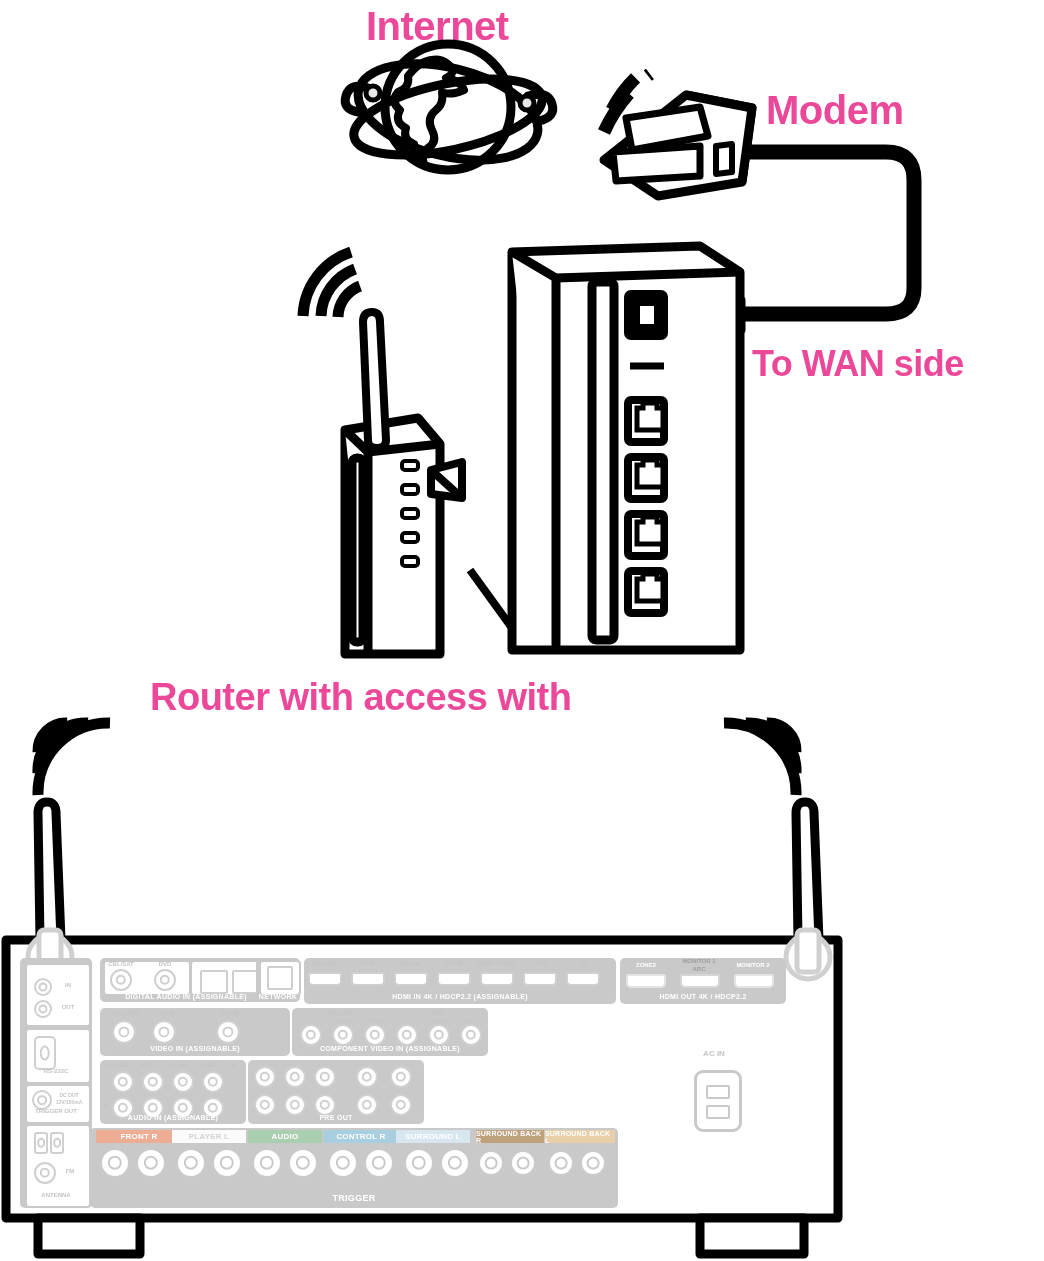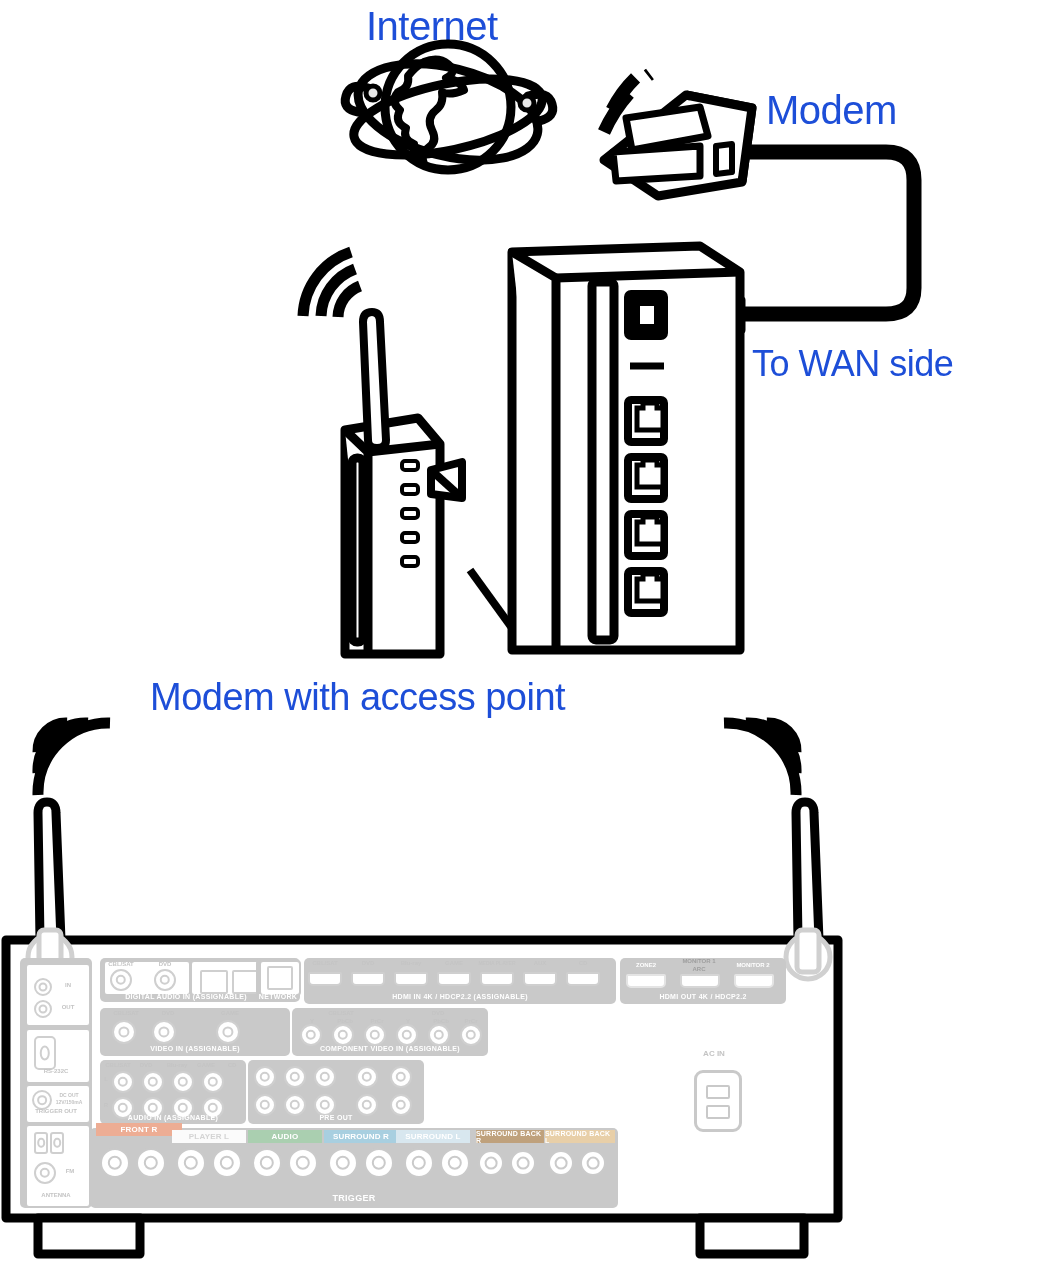--- a/index.html
+++ b/index.html
@@ -1,20 +1,20 @@
 <!DOCTYPE html>
 <html><head>
 <meta charset="utf-8">
 <style>
   html,body{margin:0;padding:0;background:#ffffff;}
   body{width:1044px;height:1261px;position:relative;overflow:hidden;
        font-family:"Liberation Sans", sans-serif;color:#000;}
 
   .stage{position:absolute;left:0;top:0;width:1044px;height:1261px;}
-  .lbl{position:absolute;white-space:nowrap;font-weight:400;color:#1d4ed8;}
+  .lbl{position:absolute;white-space:nowrap;font-weight:700;color:#ec4899;}
 
   
   #label-internet{left:366px;top:4px;font-size:40px;letter-spacing:-0.5px;}
   #label-modem{left:766px;top:88px;font-size:40px;letter-spacing:-0.5px;}
   #label-wan{left:752px;top:343px;font-size:36px;letter-spacing:-0.5px;}
   #label-router{left:150px;top:676px;font-size:38px;letter-spacing:-0.5px;}
 
   
   .svglayer{position:absolute;left:0;top:0;width:1044px;height:1261px;}
 
@@ -55,21 +55,21 @@
           border:2px solid #c9c9c9;background:#fff;}
 </style>
 </head>
 <body>
 
 <div class="stage">
 
   <div class="lbl" id="label-internet">Internet</div>
   <div class="lbl" id="label-modem">Modem</div>
   <div class="lbl" id="label-wan">To WAN side</div>
-  <div class="lbl" id="label-router">Modem with access point</div>
+  <div class="lbl" id="label-router">Router with access with</div>
 
   <svg class="svglayer" viewBox="0 0 1044 1261">
 
     <g fill="none" stroke="#000" stroke-width="9" stroke-linecap="round">
       <circle cx="448" cy="107" r="63"></circle>
       <ellipse cx="448" cy="117" rx="96" ry="33" transform="rotate(-12 448 117)"></ellipse>
       <ellipse cx="448" cy="112" rx="92" ry="44" transform="rotate(14 448 112)"></ellipse>
       <path d="M368 88 q-18 -6 -22 8 q-4 13 12 16"></path>
       <path d="M528 96 q20 -6 24 8 q4 13 -13 17"></path>
     </g>
@@ -317,24 +317,24 @@
     <div class="rca" style="left:386px;top:130px;width:22px;height:22px;"></div>
     <div class="rca" style="left:250px;top:158px;width:22px;height:22px;"></div>
     <div class="rca" style="left:280px;top:158px;width:22px;height:22px;"></div>
     <div class="rca" style="left:310px;top:158px;width:22px;height:22px;"></div>
     <div class="rca" style="left:352px;top:158px;width:22px;height:22px;"></div>
     <div class="rca" style="left:386px;top:158px;width:22px;height:22px;"></div>
     <div class="sect-cap" style="left:244px;top:177px;width:176px;">PRE OUT</div>
 
     <div class="panel-area" style="left:86px;top:192px;width:528px;height:80px;"></div>
 
-    <div class="spkband" style="left:92px;top:187px;width:86px;background:#edad94;">FRONT R</div>
+    <div class="spkband" style="left:92px;top:194px;width:86px;background:#edad94;">FRONT R</div>
     <div class="spkband" style="left:168px;top:194px;width:74px;background:#fbfbfb;color:#d4d4d4;">PLAYER L</div>
     <div class="spkband" style="left:244px;top:194px;width:74px;background:#aacfb0;">AUDIO</div>
-    <div class="spkband" style="left:320px;top:194px;width:74px;background:#a8cfe0;">SURROUND R</div>
+    <div class="spkband" style="left:320px;top:194px;width:74px;background:#a8cfe0;">CONTROL R</div>
     <div class="spkband" style="left:392px;top:194px;width:74px;background:#d8e7ef;color:#ffffff;">SURROUND L</div>
     <div class="spkband" style="left:472px;top:194px;width:68px;background:#bfa17c;font-size:7px;">SURROUND BACK R</div>
     <div class="spkband" style="left:541px;top:194px;width:70px;background:#e8cfa8;font-size:7px;color:#ffffff;">SURROUND BACK L</div>
 
     <div class="post" style="left:96px;top:212px;width:30px;height:30px;"></div>
     <div class="post" style="left:132px;top:212px;width:30px;height:30px;"></div>
     <div class="post" style="left:172px;top:212px;width:30px;height:30px;"></div>
     <div class="post" style="left:208px;top:212px;width:30px;height:30px;"></div>
     <div class="post" style="left:248px;top:212px;width:30px;height:30px;"></div>
     <div class="post" style="left:284px;top:212px;width:30px;height:30px;"></div>

